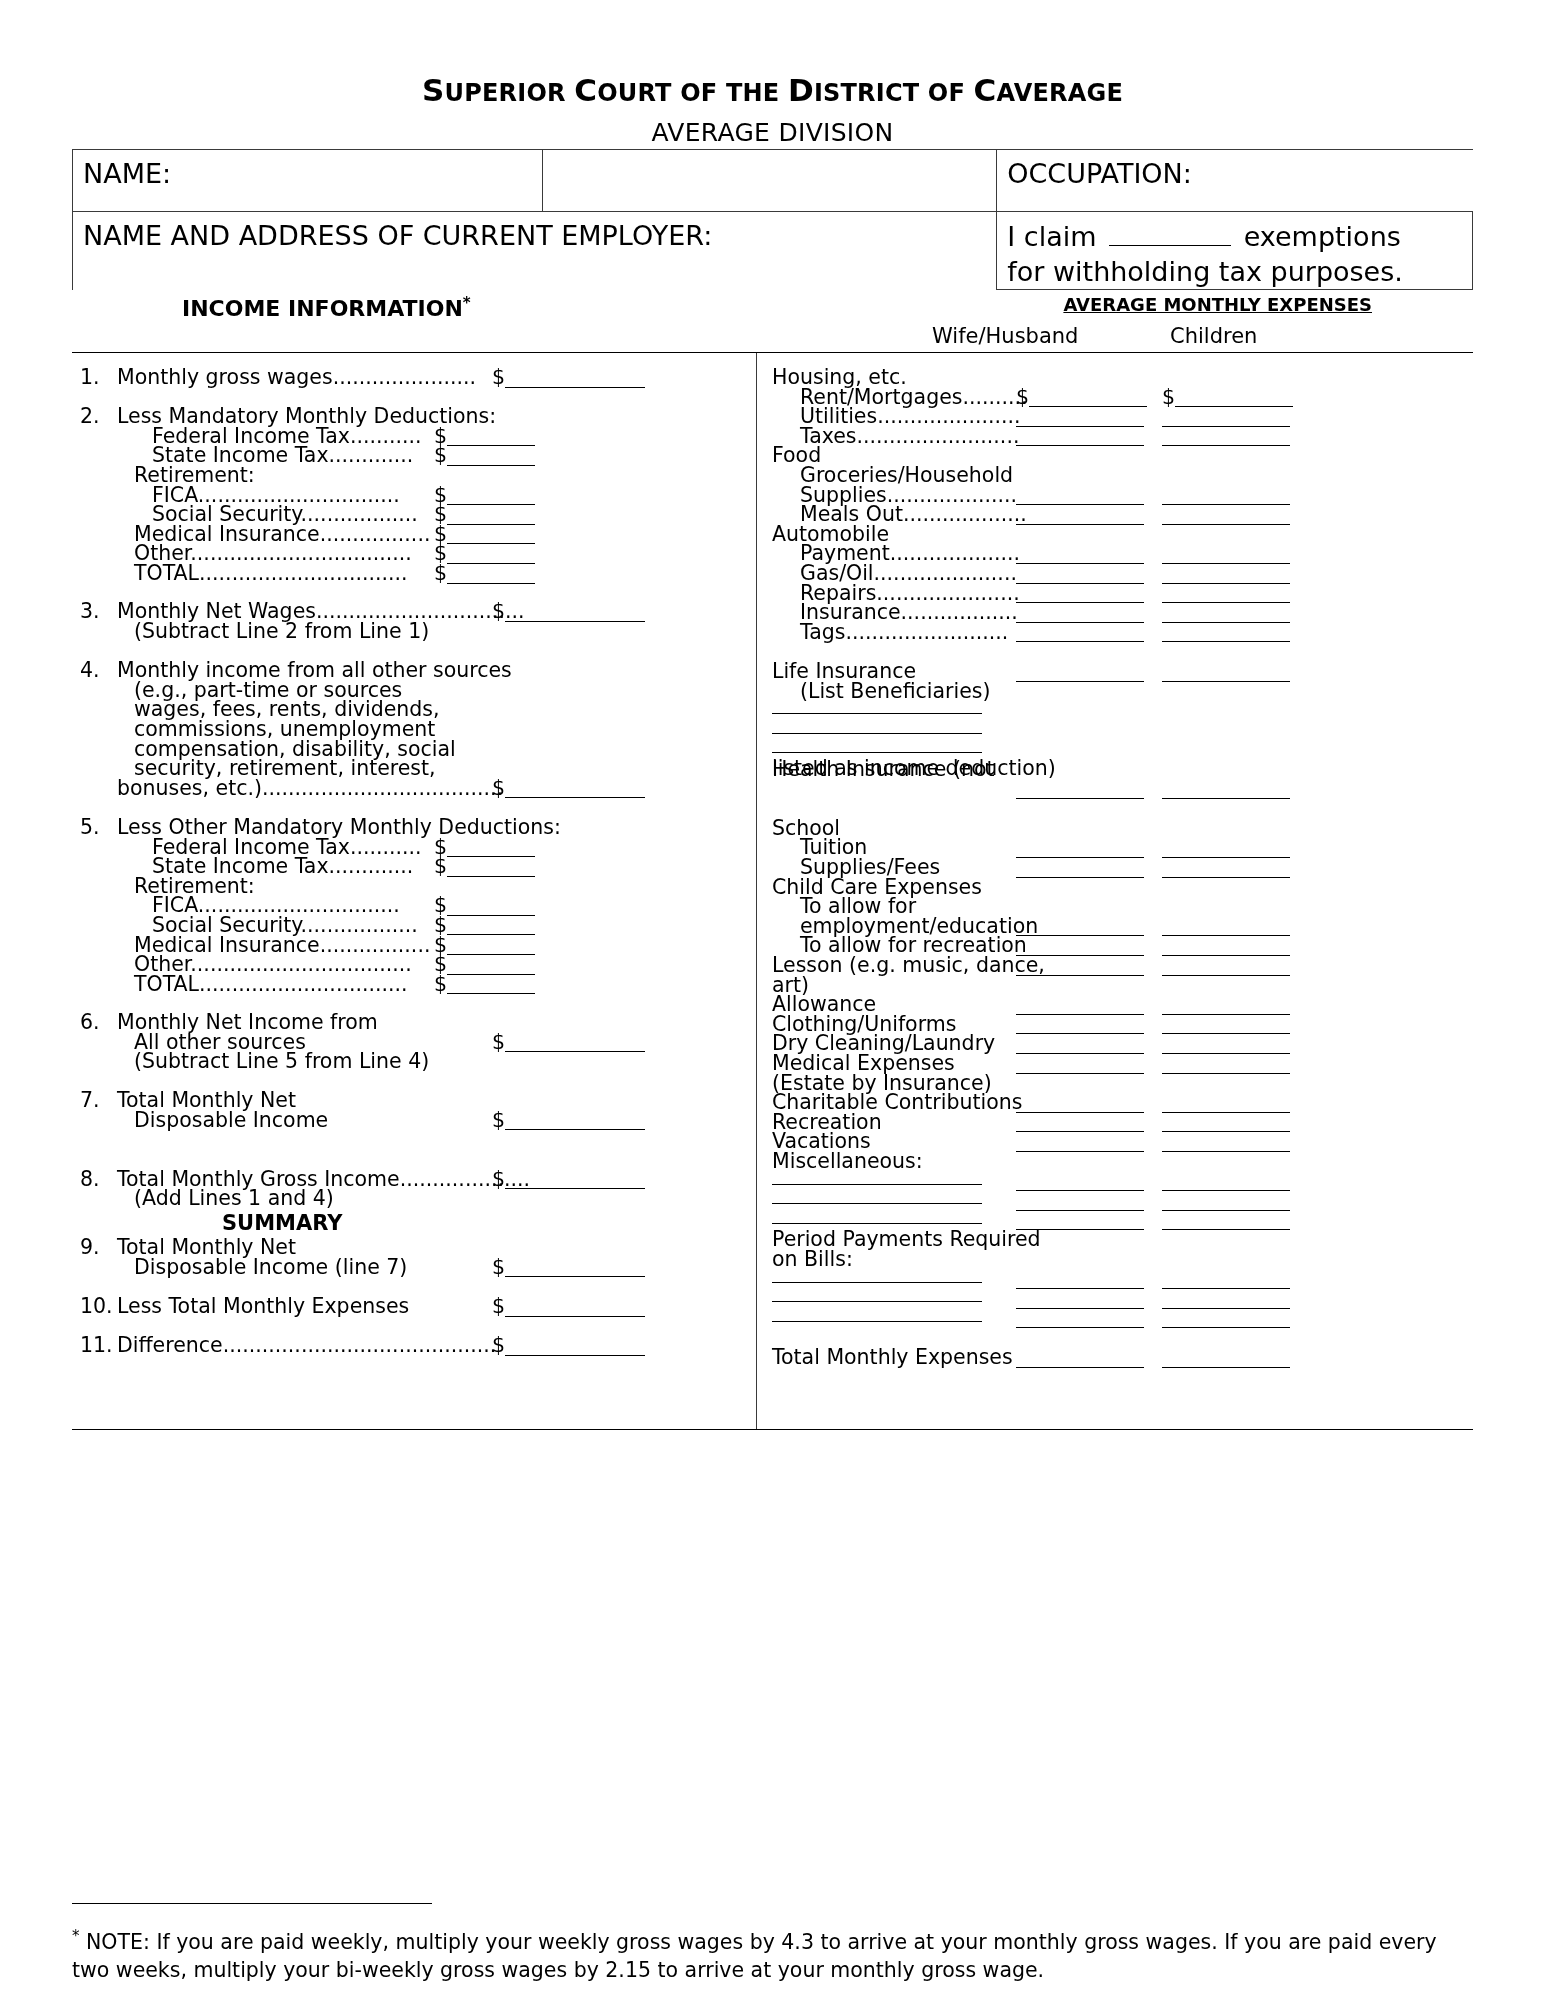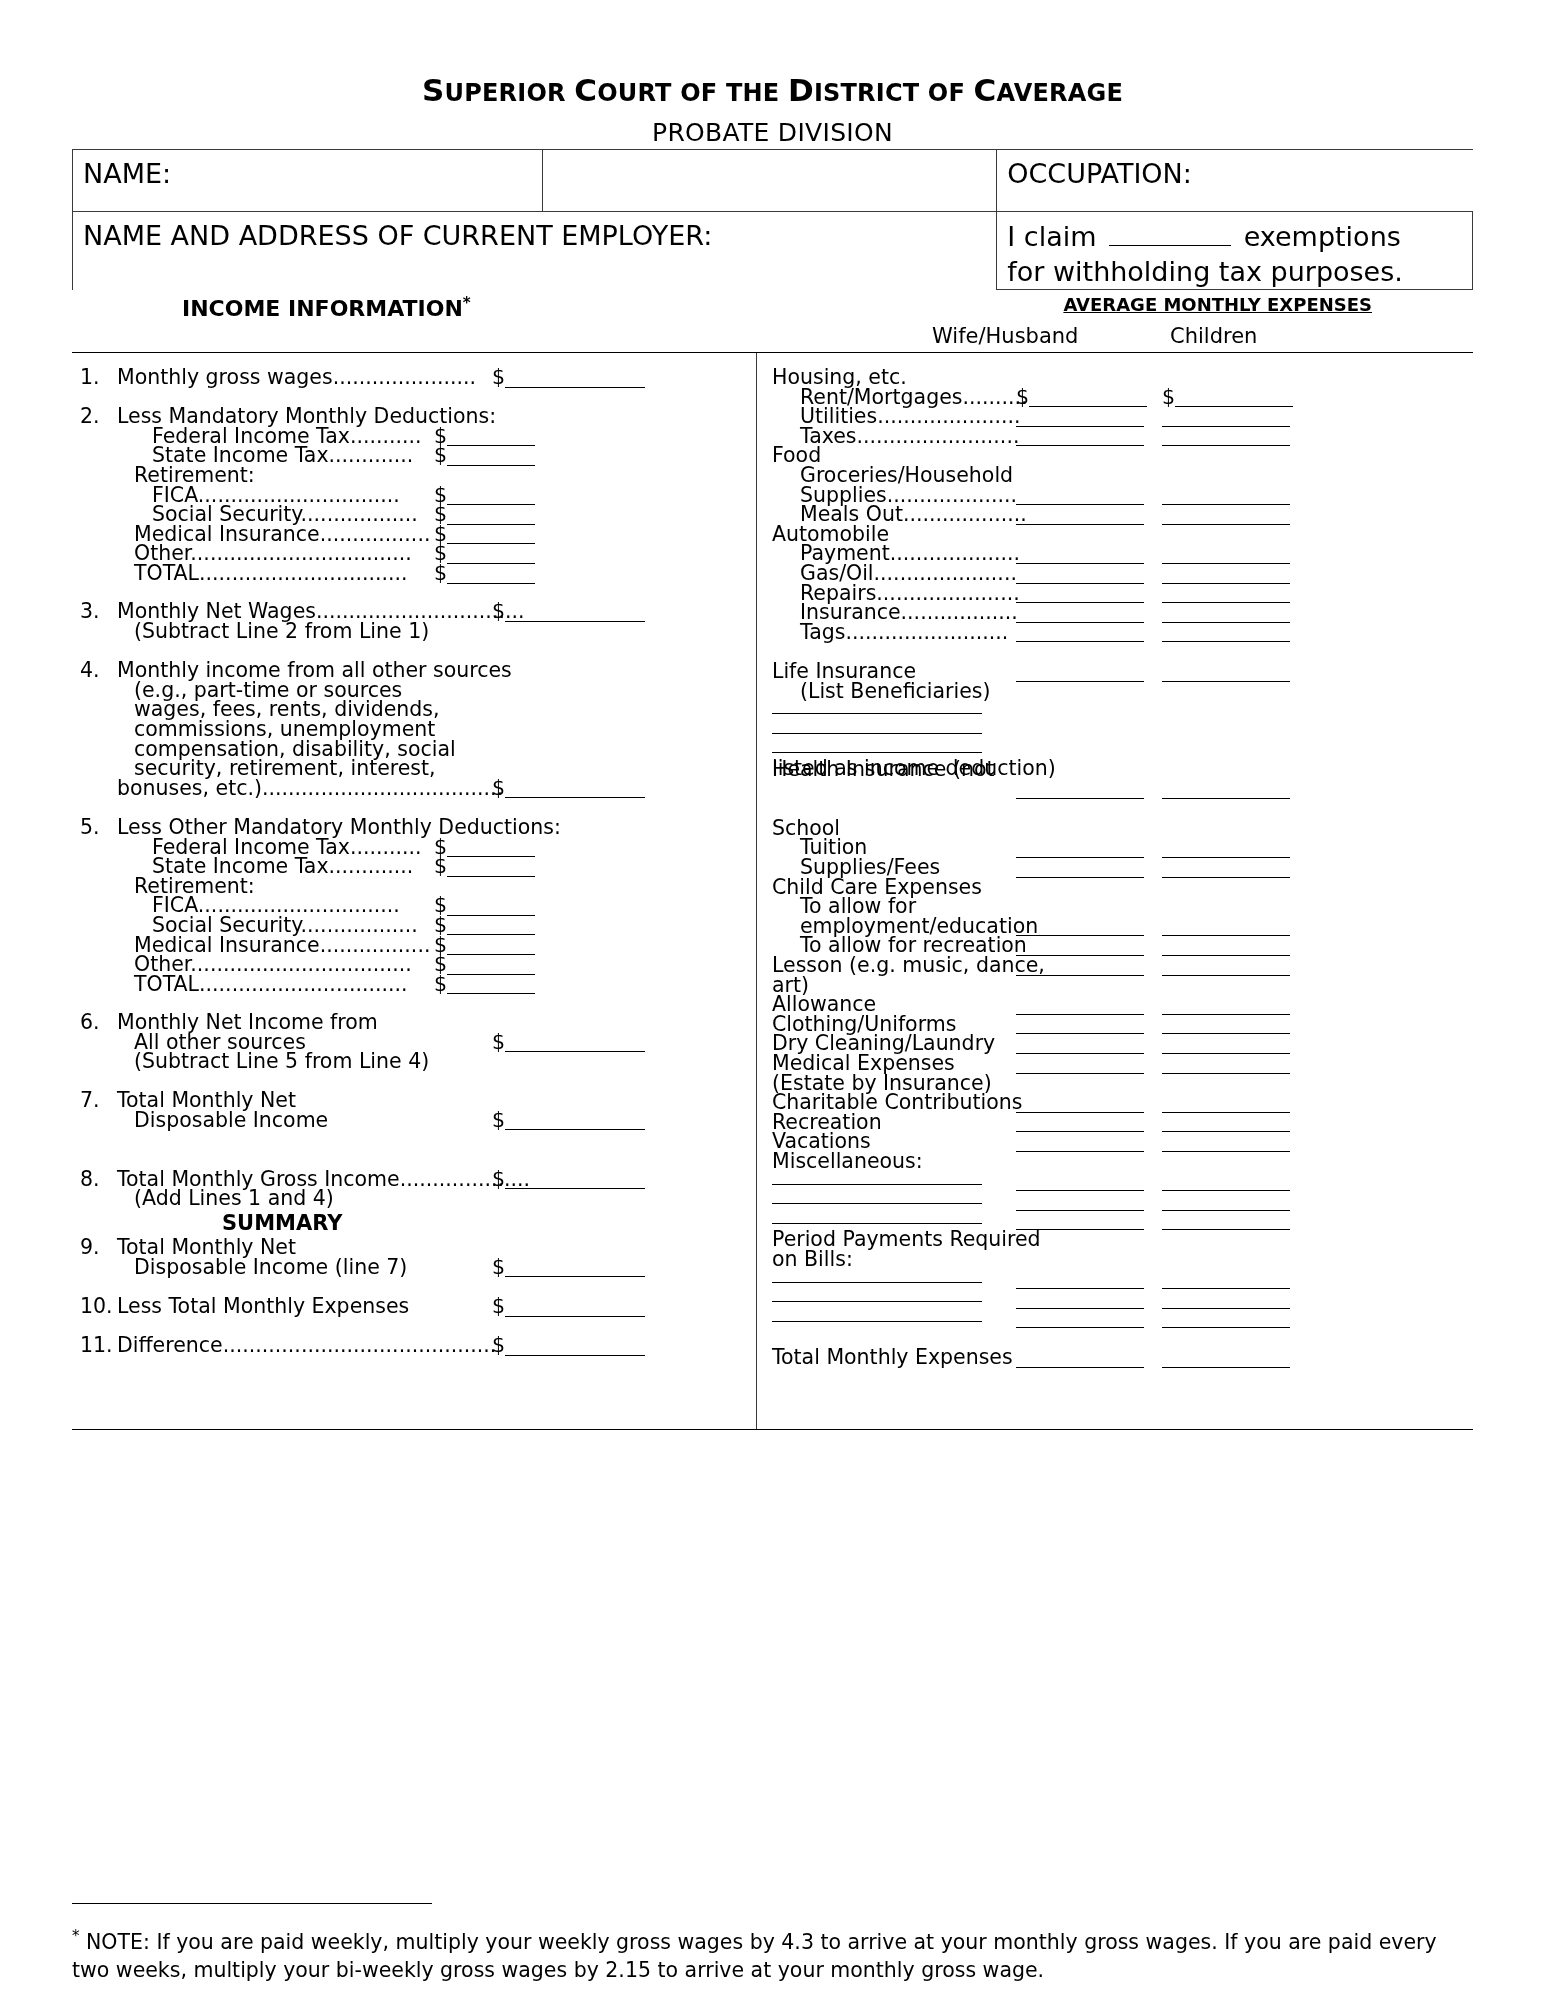--- a/index.html
+++ b/index.html
@@ -76,21 +76,21 @@
   .foot-note sup { font-size:15px; }
 </style>
 </head>
 <body>
 
 <div class="page">
 
   <div class="court-title">
     <span class="sc-wrap"><span>S</span><span class="sc">UPERIOR </span><span>C</span><span class="sc">OURT OF THE </span><span>D</span><span class="sc">ISTRICT OF </span><span>C</span><span class="sc">AVERAGE</span></span>
   </div>
-  <div class="division">PROBATE DIVISION</div>
+  <div class="division">AVERAGE DIVISION</div>
 
 
   <table class="tbl">
     <tbody>
         <tr class="r1">
       <td class="c-name"><span>NAME:</span></td>
       <td class="c-blank"></td>
       <td class="c-occ"><span>OCCUPATION:</span></td>
     </tr>
     <tr class="r2">

